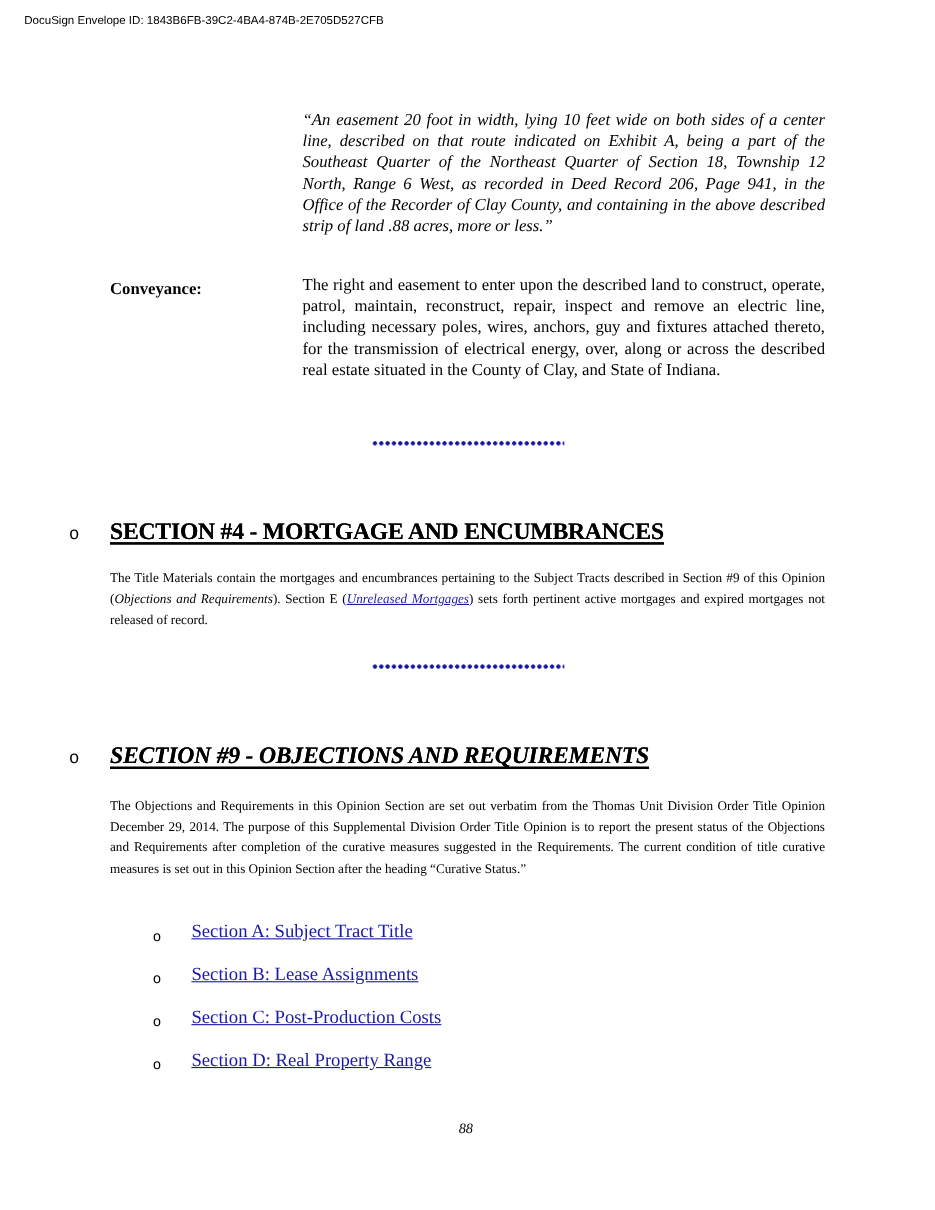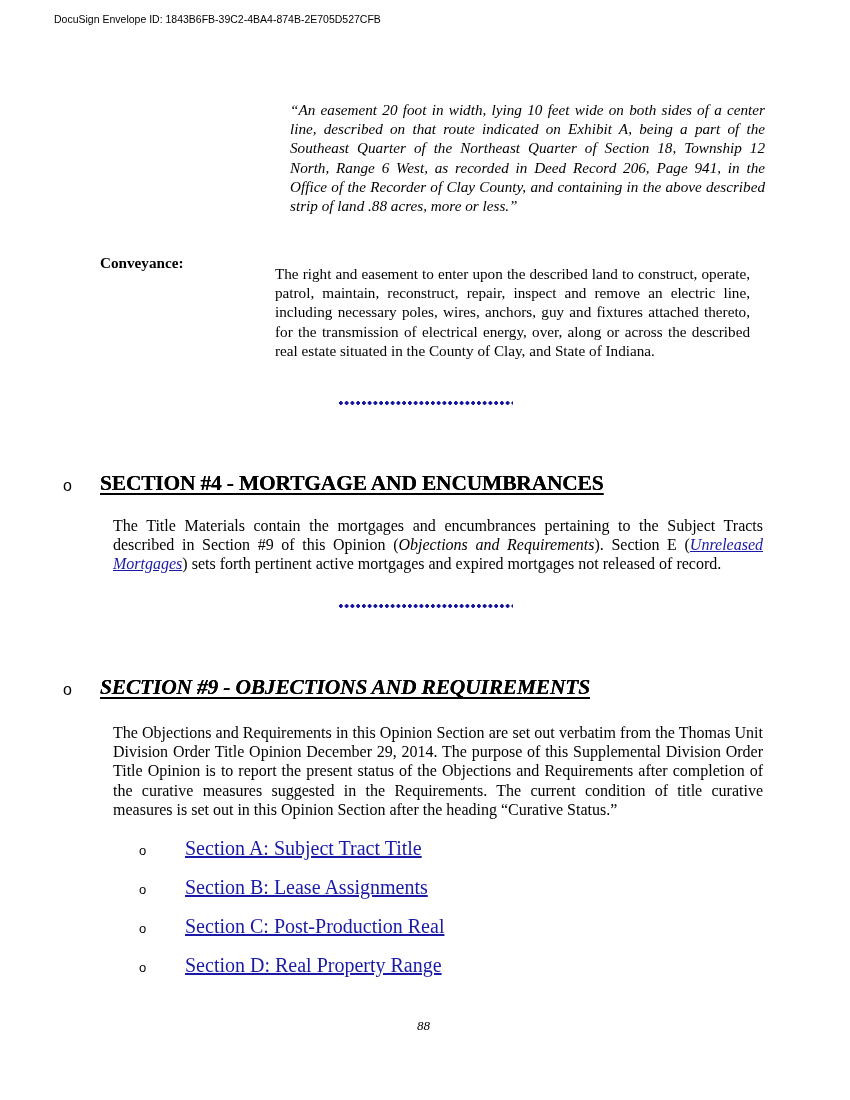--- a/index.html
+++ b/index.html
@@ -1,28 +1,28 @@
 <!DOCTYPE html>
 <html><head>
 <meta charset="utf-8">
 <style>
   html, body { margin:0; padding:0; background:#ffffff; }
   body { width:850px; height:1100px; position:relative; overflow:hidden; font-family:"Liberation Serif", serif; color:#000; }
-  .envelope { position:absolute; left:22px; top:13px; font-family:"Liberation Sans", sans-serif; font-size:10.5px; color:#000;margin-left:32px; }
-  .quote { position:absolute; left:275px; top:100px; width:475px; font-style:italic; font-size:15.2px; line-height:19.2px; text-align:justify;margin-left:15px; }
+  .envelope { position:absolute; left:22px; top:13px; font-family:"Liberation Sans", sans-serif; font-size:10.5px; color:#000; }
+  .quote { position:absolute; left:275px; top:100px; width:475px; font-style:italic; font-size:15.2px; line-height:19.2px; text-align:justify; }
   .conv-label { position:absolute; left:100px; top:254px; font-weight:bold; font-size:15.2px; }
-  .conv-text { position:absolute; left:275px; top:264px; width:475px; font-size:15.2px; line-height:19.2px; text-align:justify; }
+  .conv-text { position:absolute; left:275px; top:250px; width:475px; font-size:15.2px; line-height:19.2px; text-align:justify; }
   .dots { position:absolute; left:338px; width:175px; height:6px; color:#1a1aa6; }
   .dots span { display:block; width:100%; height:4px; background-image:radial-gradient(circle, #1515a0 1.7px, transparent 2px); background-size:5.75px 4px; background-repeat:repeat-x; }
   .bullet { position:absolute; font-family:"Liberation Sans", sans-serif; font-size:16px; }
   .heading { position:absolute; left:100px; font-weight:bold; font-size:21.5px; letter-spacing:-0.2px; text-decoration:underline; text-decoration-thickness:2px; text-underline-offset:3px; text-shadow:0 0 0 #000; }
   .heading::after { content:""; }
-  .para { position:absolute; left:100px; width:650px; font-size:16px; line-height:19.2px; text-align:justify;margin-left:13px; }
+  .para { position:absolute; left:100px; width:650px; font-size:12px; line-height:19.2px; text-align:justify; }
   .para a, .link { color:#1a1aa6; text-decoration:underline; }
-  .link-item { position:absolute; left:185px; font-size:20px; }
+  .link-item { position:absolute; left:174px; font-size:17px; }
   .sub-bullet { position:absolute; left:139px; font-family:"Liberation Sans", sans-serif; font-size:13px; }
   .pagenum { position:absolute; left:417px; top:1018px; font-size:13px;font-style:italic; }
 </style>
 </head>
 <body>
 
 <div class="envelope">DocuSign Envelope ID: 1843B6FB-39C2-4BA4-874B-2E705D527CFB</div>
 
 <div class="quote">“An easement 20 foot in width, lying 10 feet wide on both sides of a center line, described on that route indicated on Exhibit A, being a part of the Southeast Quarter of the Northeast Quarter of Section 18, Township 12 North, Range 6 West, as recorded in Deed Record 206, Page 941, in the Office of the Recorder of Clay County, and containing in the above described strip of land .88 acres, more or less.”</div>
 
@@ -47,18 +47,18 @@
 
 <div class="para" style="top:723px;">The Objections and Requirements in this Opinion Section are set out verbatim from the Thomas Unit Division Order Title Opinion December 29, 2014.  The purpose of this Supplemental Division Order Title Opinion is to report the present status of the Objections and Requirements after completion of the curative measures suggested in the Requirements.  The current condition of title curative measures is set out in this Opinion Section after the heading “Curative Status.”</div>
 
 <div class="sub-bullet" style="top:843px;">o</div>
 <a href="#" class="link link-item" style="top:837px;">Section A:  Subject Tract Title</a>
 
 <div class="sub-bullet" style="top:882px;">o</div>
 <a href="#" class="link link-item" style="top:876px;">Section B:  Lease Assignments</a>
 
 <div class="sub-bullet" style="top:921px;">o</div>
-<a href="#" class="link link-item" style="top:915px;">Section C:  Post-Production Real</a>
+<a href="#" class="link link-item" style="top:915px;">Section C:  Post-Production Costs</a>
 
 <div class="sub-bullet" style="top:960px;">o</div>
 <a href="#" class="link link-item" style="top:954px;">Section D:  Real Property Range</a>
 
 <div class="pagenum">88</div>
 
 </body></html>

